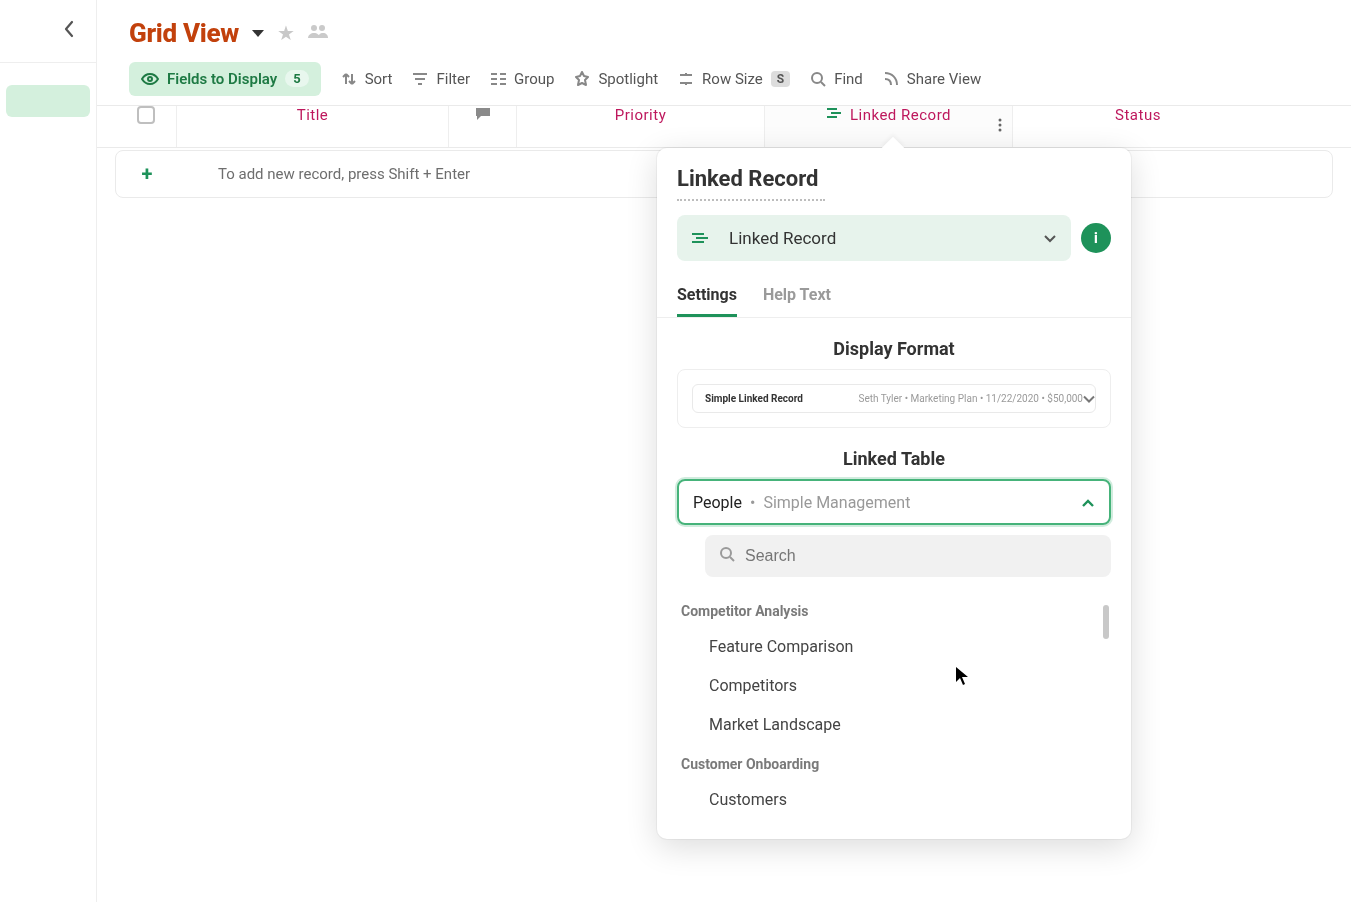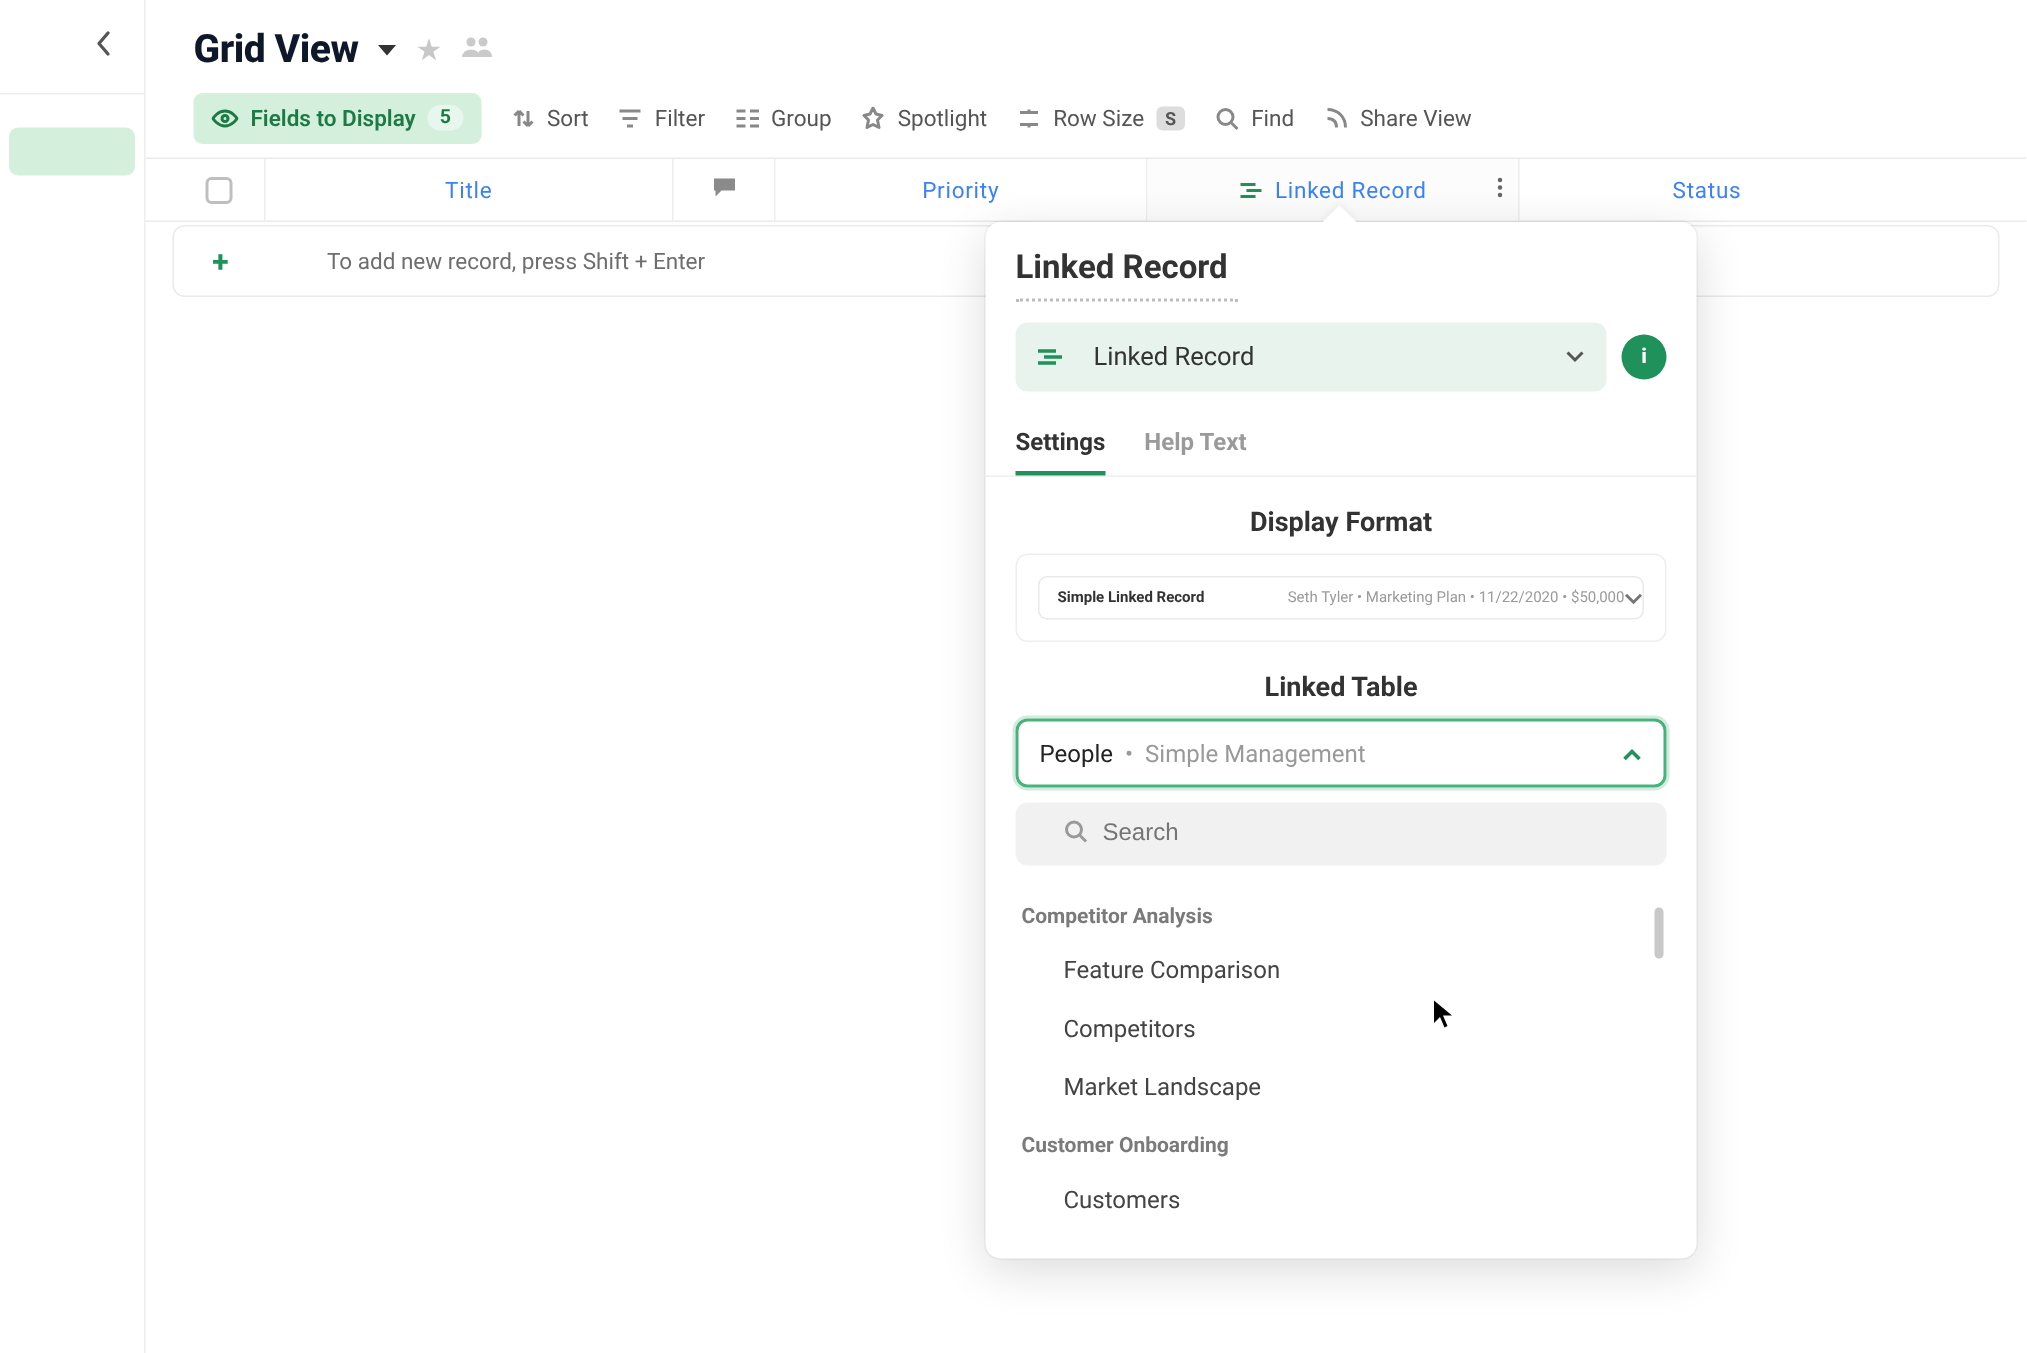--- a/index.html
+++ b/index.html
@@ -50,21 +50,21 @@
     height: 52px;
     display: flex;
     align-items: center;
     padding-left: 32px;
     gap: 12px;
     padding-top: 14px;
   }
   .header-title {
     font-size: 26px;
     font-weight: 800;
-    color: #0f172a;
+    color: #c2410c;
     letter-spacing: -0.3px;
   }
   .hdr-caret svg { fill: #333; }
   .hdr-star { color: #c8c8c8; font-size: 20px; }
   .hdr-people { color: #cacaca; }
   .toolbar {
     height: 54px;
     display: flex;
     align-items: center;
     padding-left: 32px;
@@ -104,24 +104,24 @@
   }
   .ticon { display: inline-flex; align-items: center; justify-content: center; }
   .grid-head {
     display: flex;
     height: 42px;
     border-bottom: 1px solid #eaeaea;
     padding-left:18px;
   }
   .col {
     display: flex;
-    align-items: center;
+    align-items: flex-start;
     justify-content: center;
     font-size: 15px;
-    color: #3b82f6;
+    color: #be185d;
     border-right: 1px solid #eee;
     position: relative;
   }
   .col-check { width: 62px; }
   .col-check .chk {
     width: 18px; height: 18px; border: 2px solid #bfbfbf; border-radius: 4px;
   }
   .col-title { width: 272px; letter-spacing: 0.5px; }
   .col-comment { width: 68px; }
   .col-priority { width: 248px; letter-spacing: 0.5px; }
@@ -246,23 +246,24 @@
   .lt-select .chev { margin-left: auto; color: #1e925a; }
   .dropdown {
     margin: 10px 20px 0 20px;
     position: relative;
   }
   .search-box {
     background: #f1f1f1;
     border-radius: 8px;
     height: 42px;
     display: flex; align-items: center;
-    padding: 0 32px;
+    padding: 0 14px;
     gap: 10px;
     color: #7a7a7a;
+    margin-left: 28px;
   }
   .search-box input {
     border: none; outline: none; background: transparent;
     font-size: 16px; color: #555; flex: 1;
   }
   .dd-list { margin-top: 14px; padding-bottom: 20px; max-height: 260px; overflow-y: auto; position:relative;}
   .dd-group { font-size: 14px; font-weight: 700; color: #7a7a7a; padding: 12px 4px 8px 4px; }
   .dd-item {
     font-size: 16px; color: #444; padding: 10px 4px 10px 32px; cursor:pointer; border-radius: 6px;
   }

